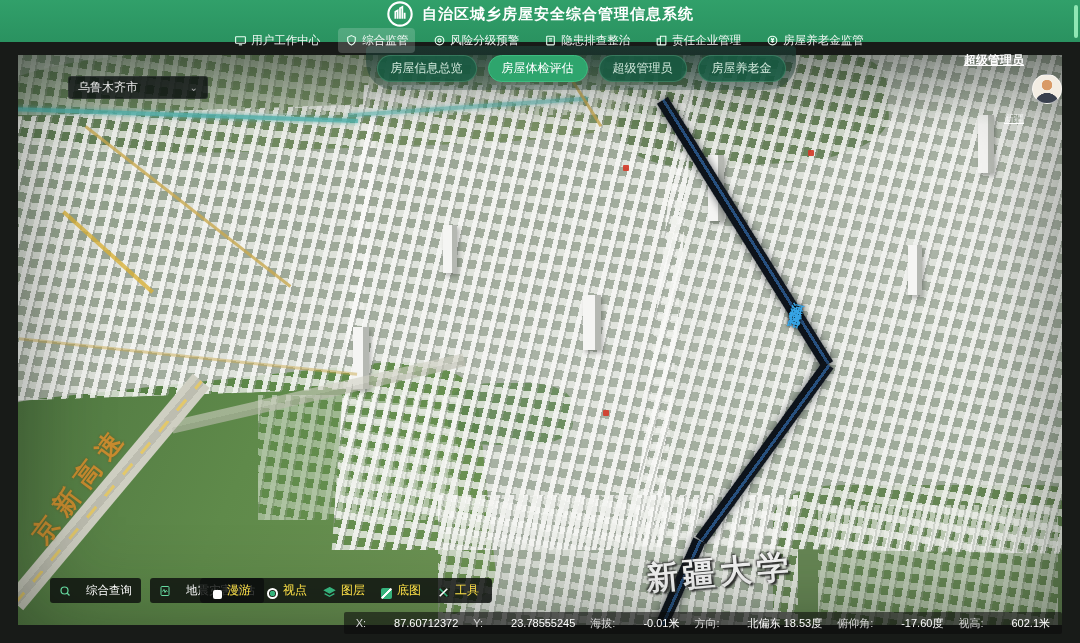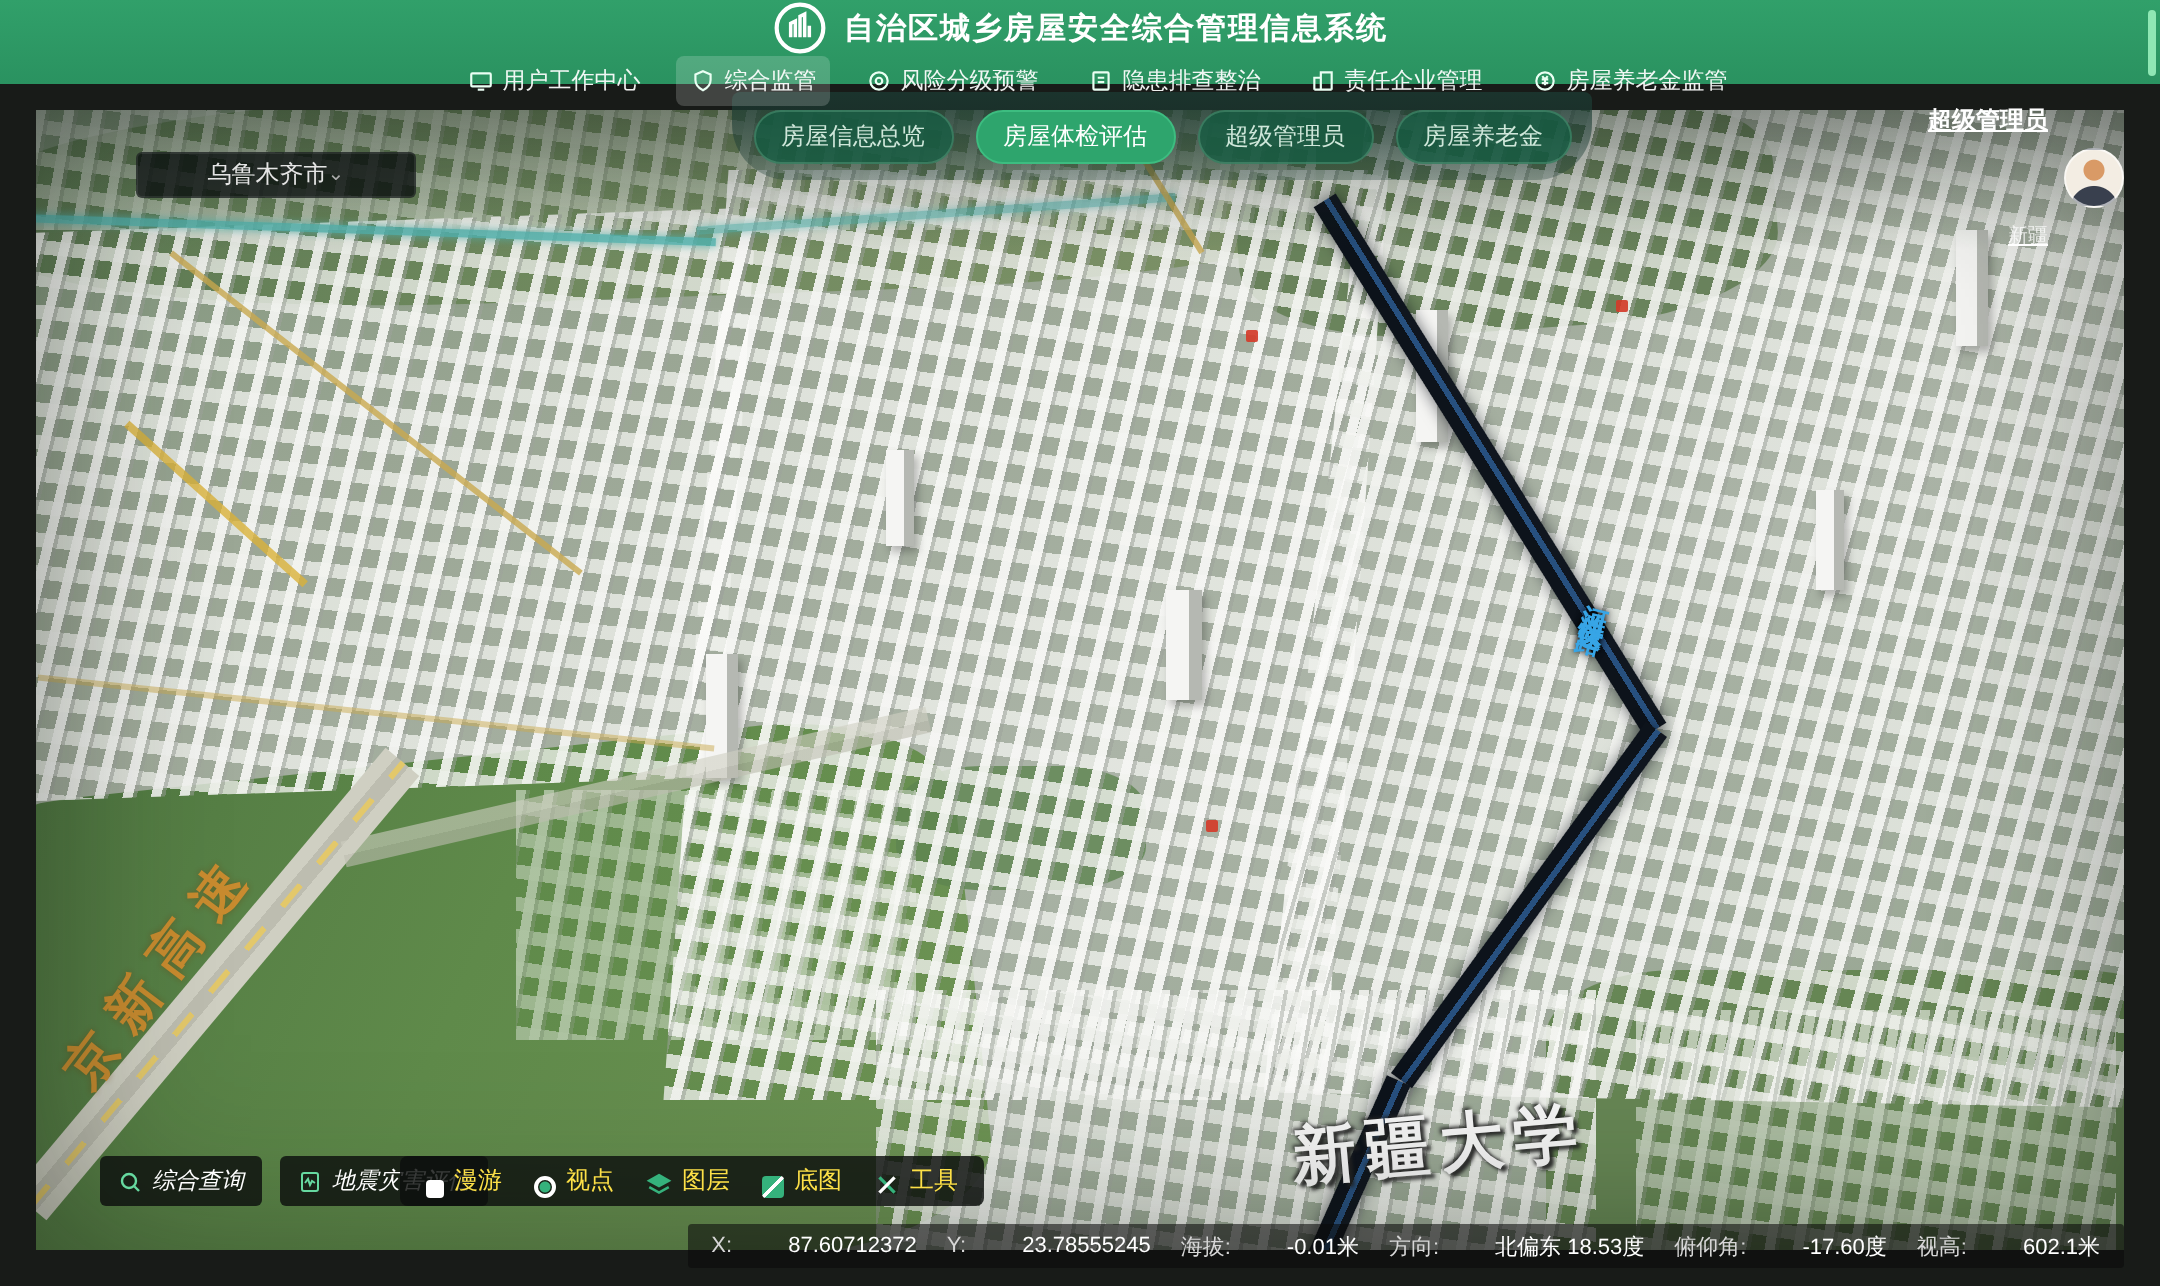--- a/index.html
+++ b/index.html
@@ -99,26 +99,26 @@
     transform:rotate(-5deg);
     text-shadow:2px 2px 2px rgba(35,35,35,.95), -1px -1px 2px rgba(35,35,35,.9); }
   .lbl-river { left:772px; top:238px; writing-mode:vertical-rl; font-size:13px; letter-spacing:3px;
     color:#37a5e6; transform:rotate(14deg); text-shadow:0 0 3px rgba(0,0,0,.85); }
   .vignette { inset:0; box-shadow:inset 0 0 90px rgba(18,24,18,.45);
     background:linear-gradient(180deg, rgba(28,40,34,.28) 0, rgba(0,0,0,0) 70px); pointer-events:none; }
 
   
   .city-select { position:absolute; left:68px; top:76px; width:140px; height:23px; z-index:30;
     background:rgba(8,13,13,.78); border-radius:3px; color:#e4e4e4; font-size:12px;
-    display:flex; align-items:center; justify-content:center; padding:0 9px; cursor:pointer;
+    display:flex; align-items:center; justify-content:space-between; padding:0 9px; cursor:pointer;
     border:1px solid rgba(255,255,255,.08); }
   .chev { color:#aaa; font-size:10px; }
   .left-tools { position:absolute; left:50px; top:578px; display:flex; gap:9px; z-index:30; }
-  .tool-btn { display:flex; align-items:center; gap:5px; background:rgba(12,15,13,.82); color:#fff;
-    font-size:11.5px; padding:5px 9px; border-radius:3px; cursor:pointer; white-space:nowrap;font-style:italic; }
+  .tool-btn { display:flex; align-items:center; gap:15px; background:rgba(12,15,13,.82); color:#fff;
+    font-size:11.5px; padding:5px 9px; border-radius:3px; cursor:pointer; white-space:nowrap; }
   .tool-btn svg { width:12px; height:12px; }
   .toolbar { position:absolute; left:200px; top:578px; height:25px; z-index:30;
     background:rgba(12,15,13,.82); border-radius:4px; display:flex; align-items:center;
     gap:16px; padding:0 13px; }
   .tb-item { display:flex; align-items:flex-end; gap:5px; color:#fde047; font-size:12px;
     cursor:pointer; white-space:nowrap; }
   .ic-roam { width:9px; height:9px; background:#fff; border-radius:2px; }
   .ic-view { width:11px; height:11px; border:2px solid #fff; border-radius:50%;
     background:radial-gradient(circle,#35b27c 0 2.5px, rgba(0,0,0,0) 3px); }
   .ic-base { width:11px; height:11px; background:#35b27c; border-radius:2px;

